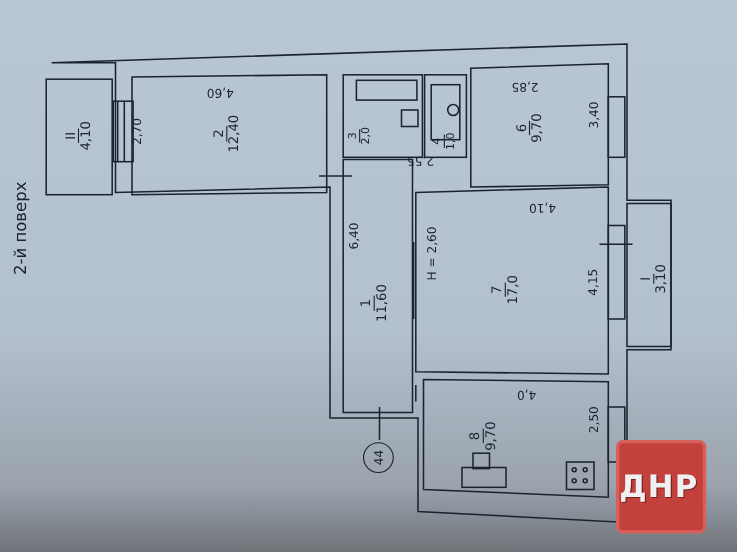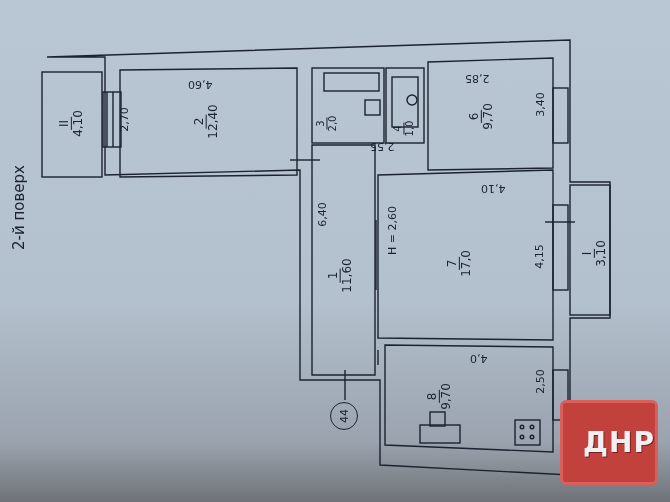--- a/index.html
+++ b/index.html
@@ -9,23 +9,23 @@
     font-family: "DejaVu Sans", sans-serif;
   }
   #plan { position:absolute; left:0; top:0; }
   .rot { position:absolute; transform-origin:center center; white-space:nowrap; color:#1b2330; }
   .lbl { font-size:11px; }
   .frac { position:absolute; display:flex; flex-direction:column; align-items:center; transform-origin:center center; color:#1b2330; font-size:12px; line-height:13px; }
   .frac .n { border-bottom:1px solid #1b2330; padding:0 3px; }
   .frac .d { padding:0 3px; }
   .floor-label { position:absolute; left:10px; top:250px; font-size:15px; color:#1b2330; transform:rotate(-90deg); transform-origin:left top; }
   .watermark {
-    position:absolute; left:560px; top:400px; width:98px; height:85px;
+    position:absolute; left:560px; top:400px; width:82px; height:85px;
     background:#c2413c; border:3px solid #d9605a; border-radius:6px; box-sizing:border-box;
-    display:flex; flex-direction:column; align-items:flex-end; justify-content:center;
+    display:flex; flex-direction:column; align-items:flex-start; justify-content:center;
     color:#eef0f2; font-weight:bold; font-size:28px; line-height:32px; letter-spacing:1px;
     font-family: "DejaVu Sans", sans-serif;
     text-shadow: 1px 1px 0 #7a1f1b;
   }
   .circle-num { position:absolute; left:330px; top:402px; width:26px; height:26px; border:1px solid #1b2330; border-radius:50%; display:flex; align-items:center; justify-content:center; font-size:11px; color:#1b2330; transform:rotate(-90deg); }
 </style>
 </head>
 <body>
 
 <svg id="plan" width="670" height="502" viewBox="0 0 670 502">

